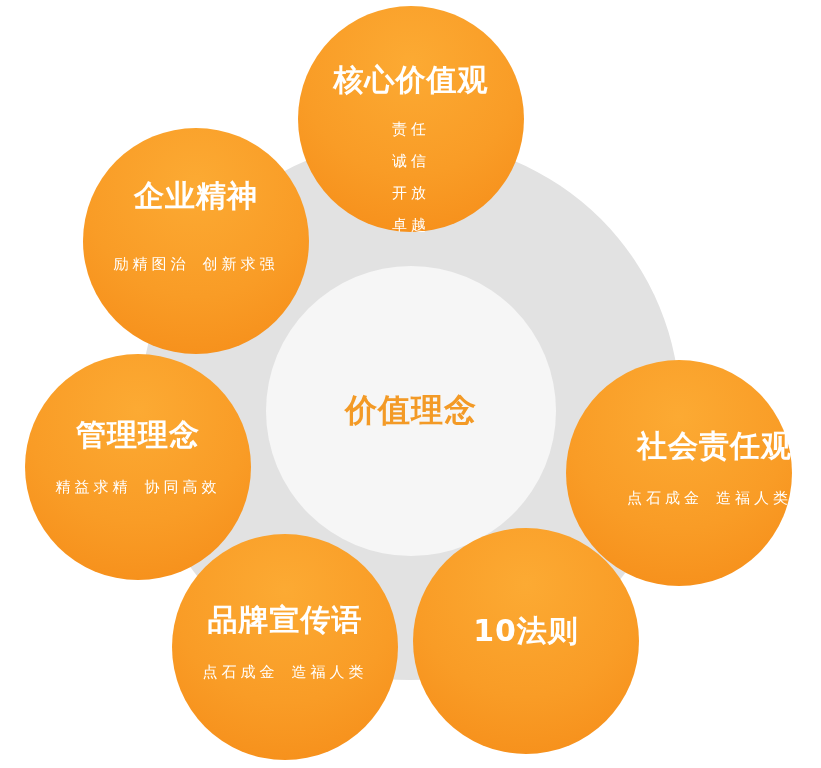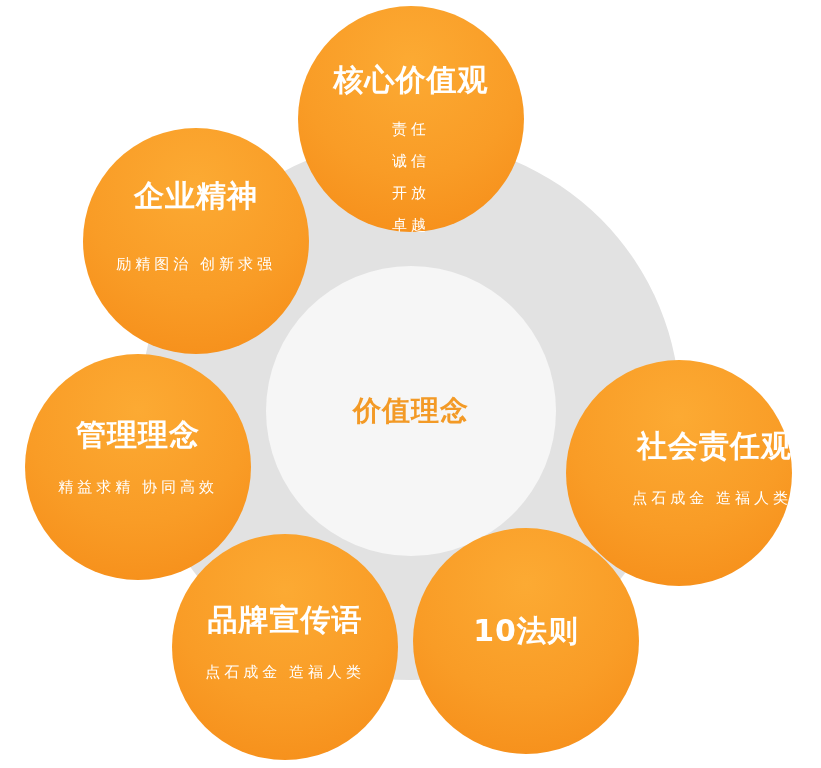--- a/index.html
+++ b/index.html
@@ -2,27 +2,27 @@
 <html><head>
 <meta charset="utf-8">
 <style>
   html, body { margin:0; padding:0; background:#ffffff; }
   body { width:821px; height:768px; position:relative; overflow:hidden;
          font-family: "DejaVu Sans", "Liberation Sans", sans-serif; }
   .stage { position:absolute; left:0; top:0; width:821px; height:768px; }
   .ring-bg { position:absolute; border-radius:50%; background:#e2e2e2; }
   .center-circle { position:absolute; border-radius:50%; background:#f6f6f6;
      display:flex; align-items:center; justify-content:center; }
-  .center-label { color:#f39a26; font-weight:bold; font-size:28px; letter-spacing:1px; }
+  .center-label { color:#f39a26; font-weight:bold; font-size:32px; letter-spacing:1px; }
   .bubble { position:absolute; border-radius:50%;
      background: radial-gradient(circle at 50% 25%, #fcaa33 0%, #f99c26 55%, #f58b17 100%);
      display:flex; flex-direction:column; align-items:center; justify-content:center;
      color:#ffffff; text-align:center; box-sizing:border-box; }
   .bubble-title { font-weight:bold; font-size:30px; letter-spacing:1px; line-height:1.2; }
-  .bubble-sub { font-family:Liberation Serif, serif; font-size:15px;
+  .bubble-sub { font-family:Liberation Mono, monospace; font-size:15px;
      letter-spacing:4px; margin-top:25px; white-space:nowrap; }
   .bubble-list { margin-top:15px; display:flex; flex-direction:column; align-items:center; }
   .bubble-list span { font-family:"DejaVu Serif","Liberation Serif",serif; font-size:15px;
      letter-spacing:4px; line-height:32px; }
 </style>
 </head>
 <body>
 
 <div class="stage">
 

